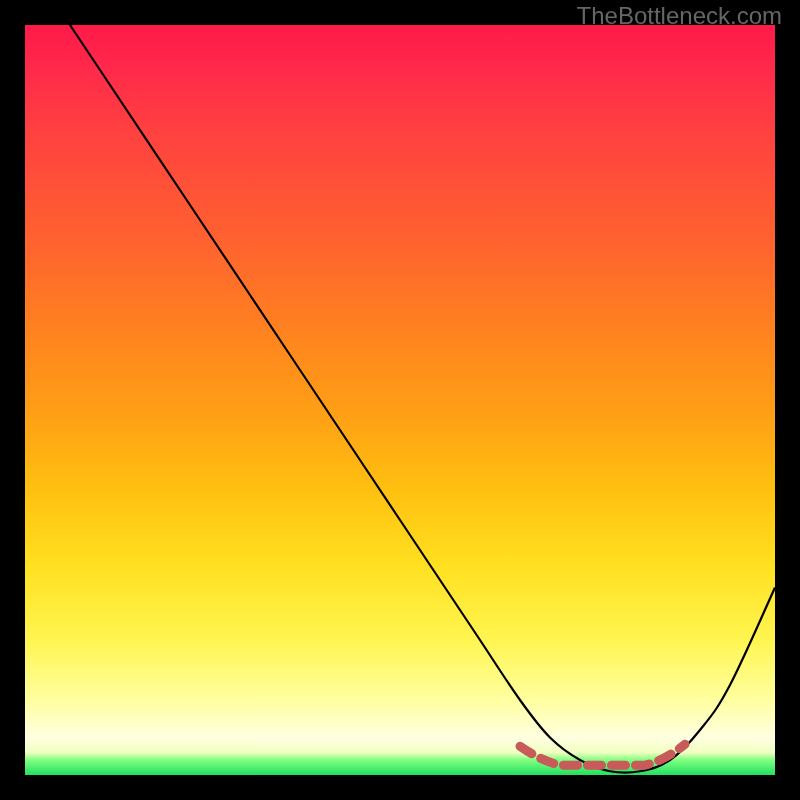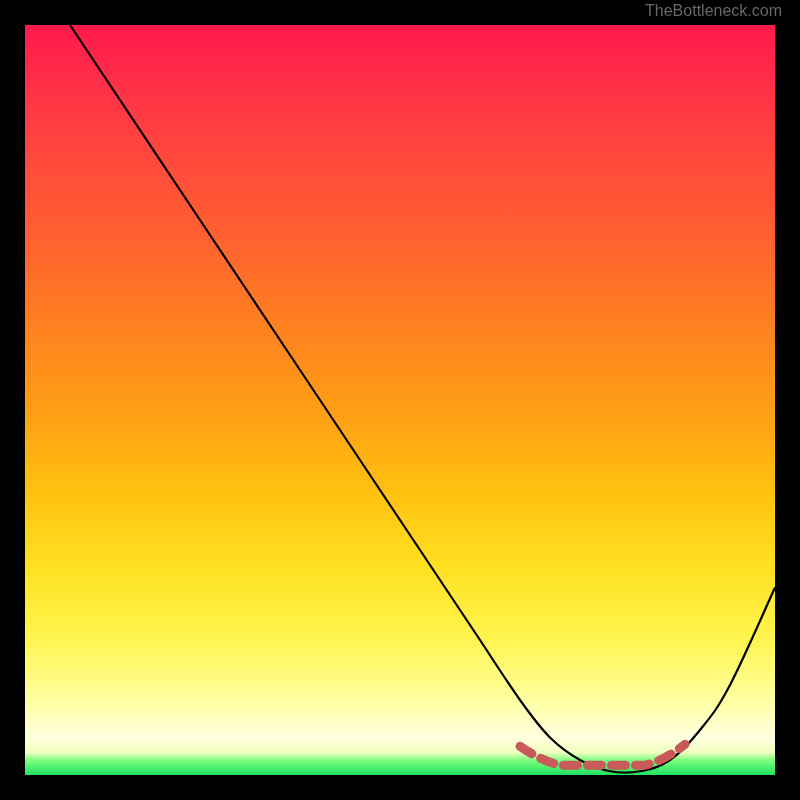--- a/index.html
+++ b/index.html
@@ -9,21 +9,21 @@
     background: #000;
     position: relative;
     font-family: Arial, sans-serif;
     overflow: hidden;
   }
   .attribution {
     position: absolute;
     top: 2px;
     right: 18px;
     color: #666;
-    font-size: 16px;
+    font-size: 24px;
     font-weight: normal;
     z-index: 10;
   }
   .plot-area {
     position: absolute;
     left: 25px;
     top: 25px;
     width: 750px;
     height: 750px;
   }

